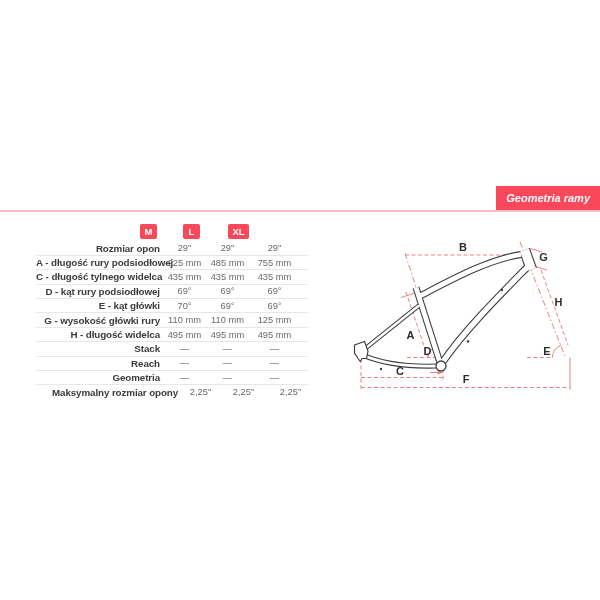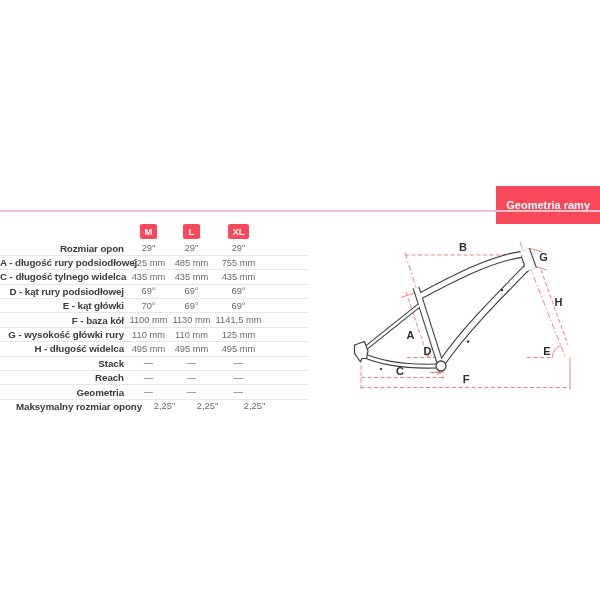--- a/index.html
+++ b/index.html
@@ -2,35 +2,35 @@
 <html><head>
 <meta charset="utf-8">
 <style>
   html,body{margin:0;padding:0;}
   body{
     width:600px;height:600px;background:#ffffff;position:relative;
     font-family:"Liberation Sans","DejaVu Sans",sans-serif;
     -webkit-font-smoothing:antialiased;overflow:hidden;
   }
   .header-badge{
-    position:absolute;top:186px;right:0;height:38px;min-width:96px;
+    position:absolute;top:186px;right:0;height:24px;min-width:96px;
     background:#f8485a;color:#ffffff;font-size:11px;font-weight:bold;
-    display:flex;align-items:center;justify-content:center;padding:0 10px;box-sizing:border-box;
+    display:flex;align-items:center;justify-content:center;padding:0 10px;box-sizing:border-box;font-style:italic;
   }
   .header-divider{
     position:absolute;top:210px;left:0;width:600px;height:2px;background:#f6c0c4;
   }
   .geo-table{position:absolute;left:0;top:224px;width:308px;}
   .grid-row{display:grid;grid-template-columns:128px 41px 45px 49px;align-items:center;}
   .size-header{margin-bottom:3px;}
   .size-badge{
     justify-self:center;background:#f8485a;color:#fff;font-size:9.5px;font-weight:bold;
     padding:2.5px 4px;min-width:9px;text-align:center;border-radius:2px;line-height:1;
   }
-  .t-row{height:13.4px;border-bottom:1px solid #e7e7e7;}
+  .t-row{height:13.4px;border-bottom:1px solid #e7e7e7;margin-left:36px;}
   .t-row:last-child{border-bottom:none;padding-left:16px;}
   .row-label{
     text-align:right;font-weight:bold;font-size:9.8px;color:#3b3b3b;
     padding-right:4px;white-space:nowrap;letter-spacing:-0.1px;
   }
   .cell{text-align:center;font-size:9.3px;color:#6a6a6a;white-space:nowrap;}
   .diagram-wrap{position:absolute;left:345px;top:236px;width:255px;height:162px;}
   svg text{font-family:"Liberation Sans","DejaVu Sans",sans-serif;font-weight:bold;font-size:11px;fill:#2d2d2d;}
 </style>
 </head>
@@ -77,26 +77,20 @@
         <span class="cell">69°</span>
       </div>
 
       <div class="grid-row t-row">
         <span class="row-label">E - kąt główki</span>
         <span class="cell">70°</span>
         <span class="cell">69°</span>
         <span class="cell">69°</span>
       </div>
 
-      <div class="grid-row t-row">
-        <span class="row-label">F - baza kół</span>
-        <span class="cell">1100 mm</span>
-        <span class="cell">1130 mm</span>
-        <span class="cell">1141,5 mm</span>
-      </div>
 
       <div class="grid-row t-row">
         <span class="row-label">G - wysokość główki rury</span>
         <span class="cell">110 mm</span>
         <span class="cell">110 mm</span>
         <span class="cell">125 mm</span>
       </div>
 
       <div class="grid-row t-row">
         <span class="row-label">H - długość widelca</span>

